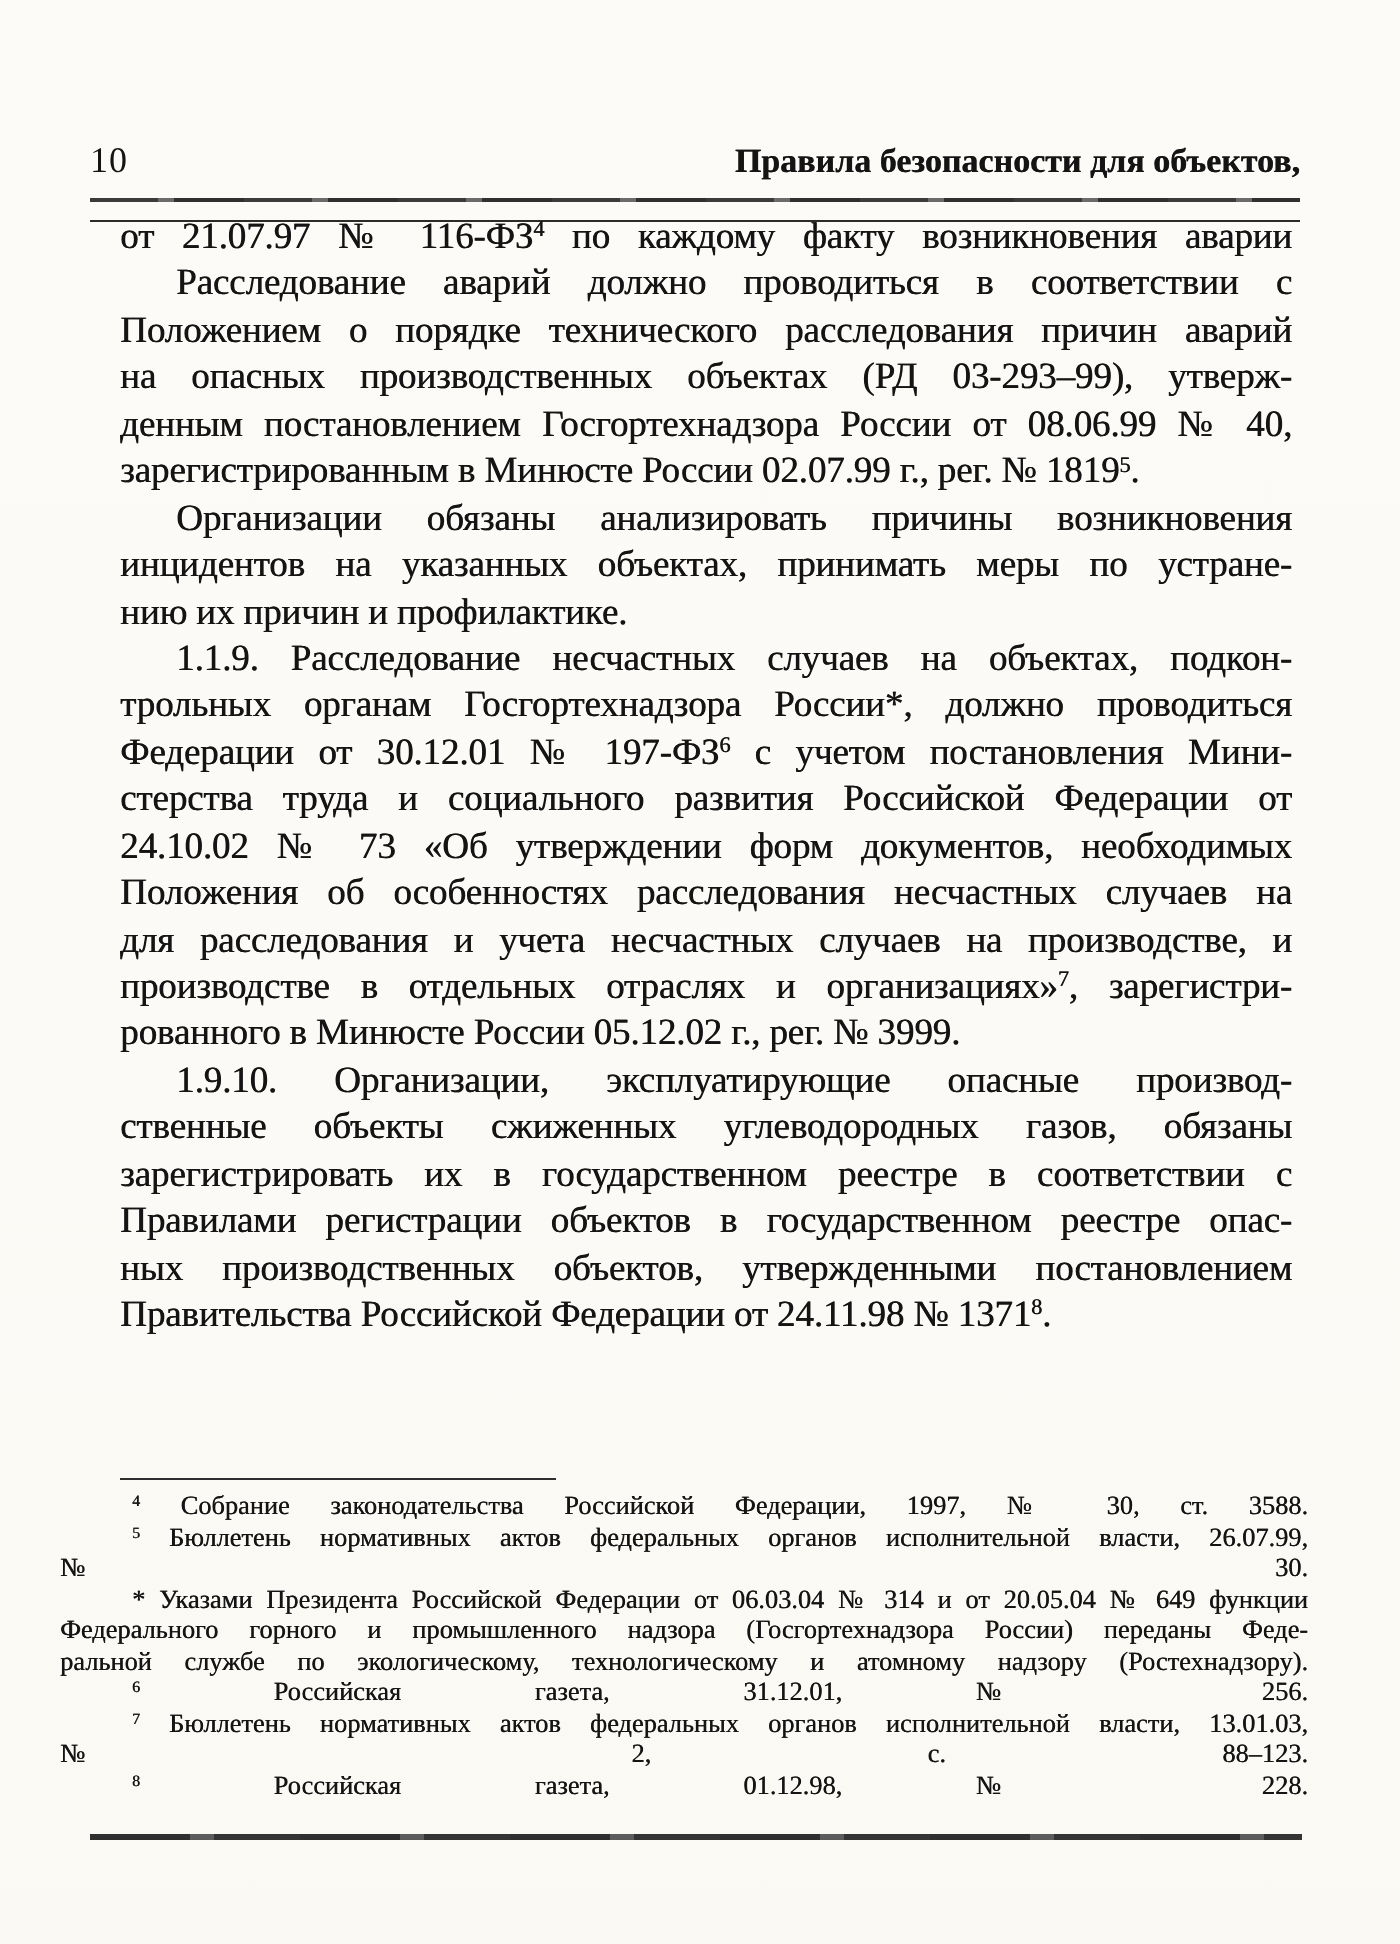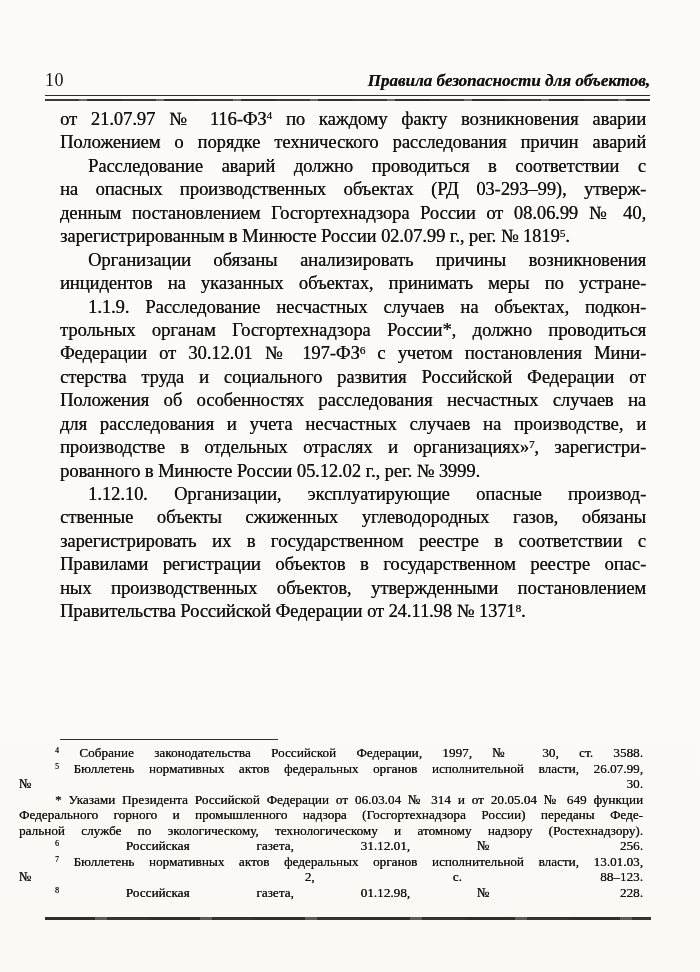--- a/index.html
+++ b/index.html
@@ -12,46 +12,46 @@
     position:absolute;left:0;top:0;width:700px;height:972px;
     background:linear-gradient(180deg,#fcfbf8 0%,#fbfaf6 60%,#faf9f4 100%);
     color:#141414;
     overflow:hidden;
   }
 
   
   .running-head{
     position:absolute;left:45px;top:70px;width:605px;
     display:flex;justify-content:space-between;align-items:flex-end;
-    padding-bottom:4px;
+    padding-bottom:19px;
     border-bottom:1.5px solid #2b2b2b;
   }
   .pagenum{font-size:18px;letter-spacing:.5px;}
-  .rh-title{font-size:17px;font-style:italic;font-weight:bold;text-shadow:.2px 0 0 #222;}
+  .rh-title{font-size:17px;font-weight:bold;text-shadow:.2px 0 0 #222;}
   .head-rule2{
     position:absolute;left:45px;top:99px;width:605px;height:2.2px;
     background:repeating-linear-gradient(90deg,#3b3b3b 0 34px,#6b6b6b 34px 42px,#303030 42px 77px);
     filter:blur(.3px);
   }
 
   
   .body-text{position:absolute;left:60px;top:107px;width:586px;}
   .body-text .line{
     font-size:18.6px;line-height:23.45px;height:23.45px;
     text-align:justify;text-align-last:justify;
     overflow:hidden;
     text-shadow:.25px 0 0 #1c1c1c;
     letter-spacing:-.1px;
   }
   .body-text .line.indent{text-indent:28px;}
   .line.last{text-align-last:left;}
 
   
   .fn-sep{position:absolute;left:60px;top:739px;width:218px;border-top:1.6px solid #2e2e2e;}
-  .footnotes{position:absolute;left:19px;top:745px;width:624px;}
+  .footnotes{position:absolute;left:30px;top:745px;width:624px;}
   .footnotes .line{
     font-size:13.2px;line-height:15.5px;height:15.5px;
     text-align:justify;text-align-last:justify;
     overflow:hidden;
     text-shadow:.2px 0 0 #242424;
   }
   .footnotes .line.indent{text-indent:36px;}
   .line.italic{font-style:italic;}
 
   sup{font-size:.6em;line-height:0;vertical-align:baseline;position:relative;top:-.5em;}
@@ -69,36 +69,38 @@
 <div class="page">
 
   <div class="running-head">
     <span class="pagenum">10</span>
     <span class="rh-title">Правила безопасности для объектов,</span>
   </div>
   <div class="head-rule2"></div>
 
   <div class="body-text">
       <div class="line">от 21.07.97 № 116-ФЗ<sup>4</sup> по каждому факту возникновения аварии</div>
+      <div class="line indent">Расследование аварий должно проводиться в соответствии с</div>
       <div class="line">Положением о порядке технического расследования причин аварий</div>
-      <div class="line indent">Расследование аварий должно проводиться в соответствии с</div>
       <div class="line">на опасных производственных объектах (РД 03-293–99), утверж-</div>
       <div class="line">денным постановлением Госгортехнадзора России от 08.06.99 № 40,</div>
       <div class="line last">зарегистрированным в Минюсте России 02.07.99 г., рег. № 1819<sup>5</sup>.</div>
       <div class="line indent">Организации обязаны анализировать причины возникновения</div>
       <div class="line">инцидентов на указанных объектах, принимать меры по устране-</div>
+      <div class="line last">нию их причин и профилактике.</div>
       <div class="line indent">1.1.9. Расследование несчастных случаев на объектах, подкон-</div>
       <div class="line">трольных органам Госгортехнадзора России*, должно проводиться</div>
       <div class="line">Федерации от 30.12.01 № 197-ФЗ<sup>6</sup> с учетом постановления Мини-</div>
       <div class="line">стерства труда и социального развития Российской Федерации от</div>
+      <div class="line">24.10.02 № 73 «Об утверждении форм документов, необходимых</div>
       <div class="line">Положения об особенностях расследования несчастных случаев на</div>
       <div class="line">для расследования и учета несчастных случаев на производстве, и</div>
       <div class="line">производстве в отдельных отраслях и организациях»<sup>7</sup>, зарегистри-</div>
       <div class="line last">рованного в Минюсте России 05.12.02 г., рег. № 3999.</div>
-      <div class="line indent">1.12.10. Организации, эксплуатирующие опасные производ-</div>
+      <div class="line indent">1.9.10. Организации, эксплуатирующие опасные производ-</div>
       <div class="line">ственные объекты сжиженных углеводородных газов, обязаны</div>
       <div class="line">зарегистрировать их в государственном реестре в соответствии с</div>
       <div class="line">Правилами регистрации объектов в государственном реестре опас-</div>
       <div class="line">ных производственных объектов, утвержденными постановлением</div>
       <div class="line last">Правительства Российской Федерации от 24.11.98 № 1371<sup>8</sup>.</div>
     </div>
 
   <div class="fn-sep"></div>
   <div class="footnotes">
       <div class="line indent last"><sup>4</sup> Собрание законодательства Российской Федерации, 1997, № 30, ст. 3588.</div>

